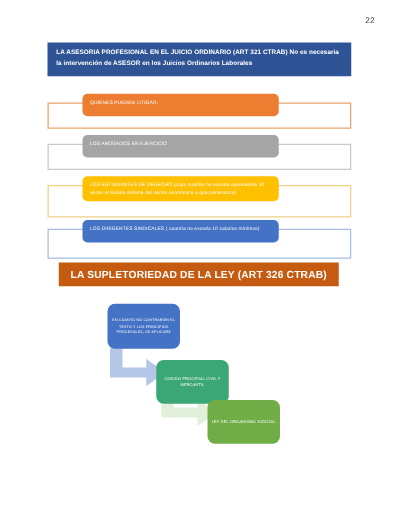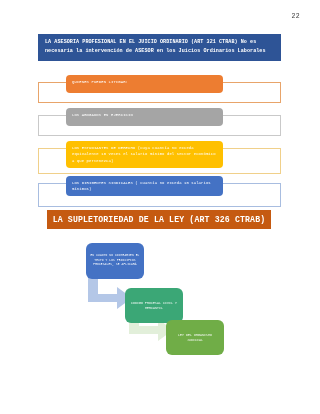--- a/index.html
+++ b/index.html
@@ -131,21 +131,21 @@
   }
   .node.n1 { left: 86px; top: 7px; width: 58px; height: 36px; background: #4472c4; }
   .node.n2 { left: 125px; top: 52px; width: 58px; height: 35px; background: #3ba776; font-size: 3.1px; }
   .node.n3 { left: 166px; top: 84px; width: 58px; height: 35px; background: #70ad47; font-size: 3.1px; }
 
   .arrow { position: absolute; }
   .arrow.a1 { left: 84px; top: 42px; }
   .arrow.a2 { left: 125px; top: 74px; }
 
   
-  div { word-wrap: break-word; font-family: Liberation Mono, monospace; }
+  div { word-wrap: break-word; }
 </style>
 </head>
 <body>
 
 <div class="page">
 
   <div class="page-number">22</div>
 
   <div class="banner">LA ASESORIA PROFESIONAL EN EL JUICIO ORDINARIO (ART 321 CTRAB) No es necesaria la intervención de ASESOR en los Juicios Ordinarios Laborales</div>
 

